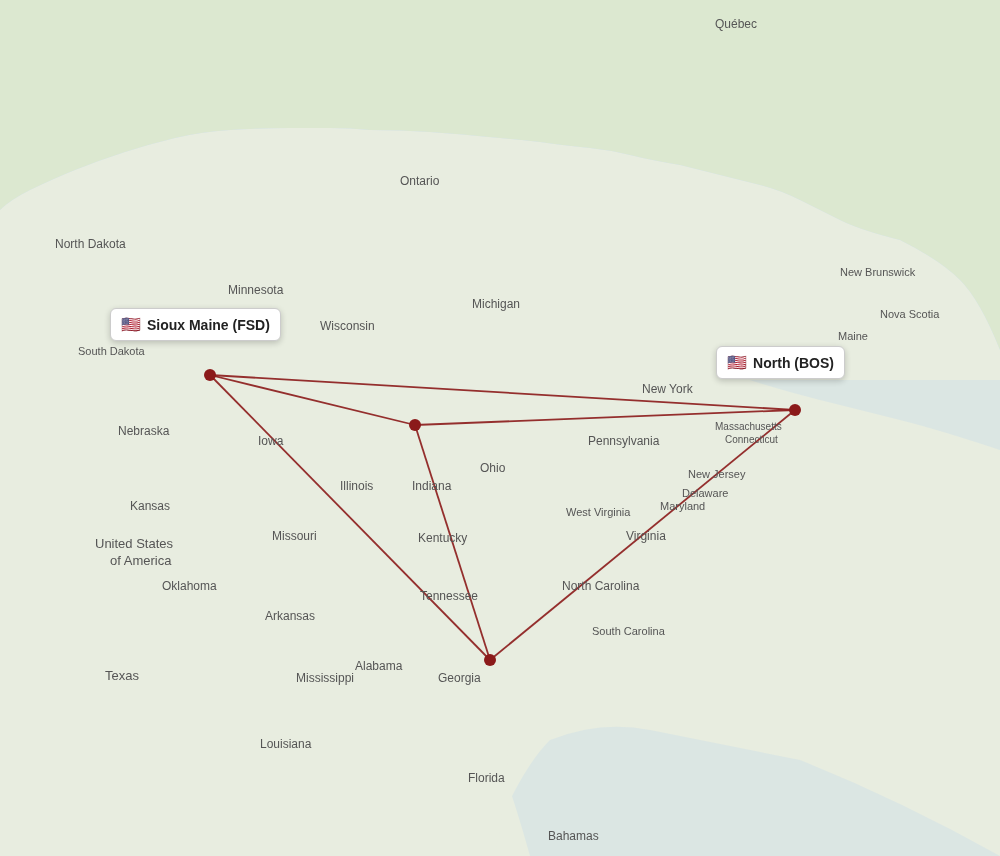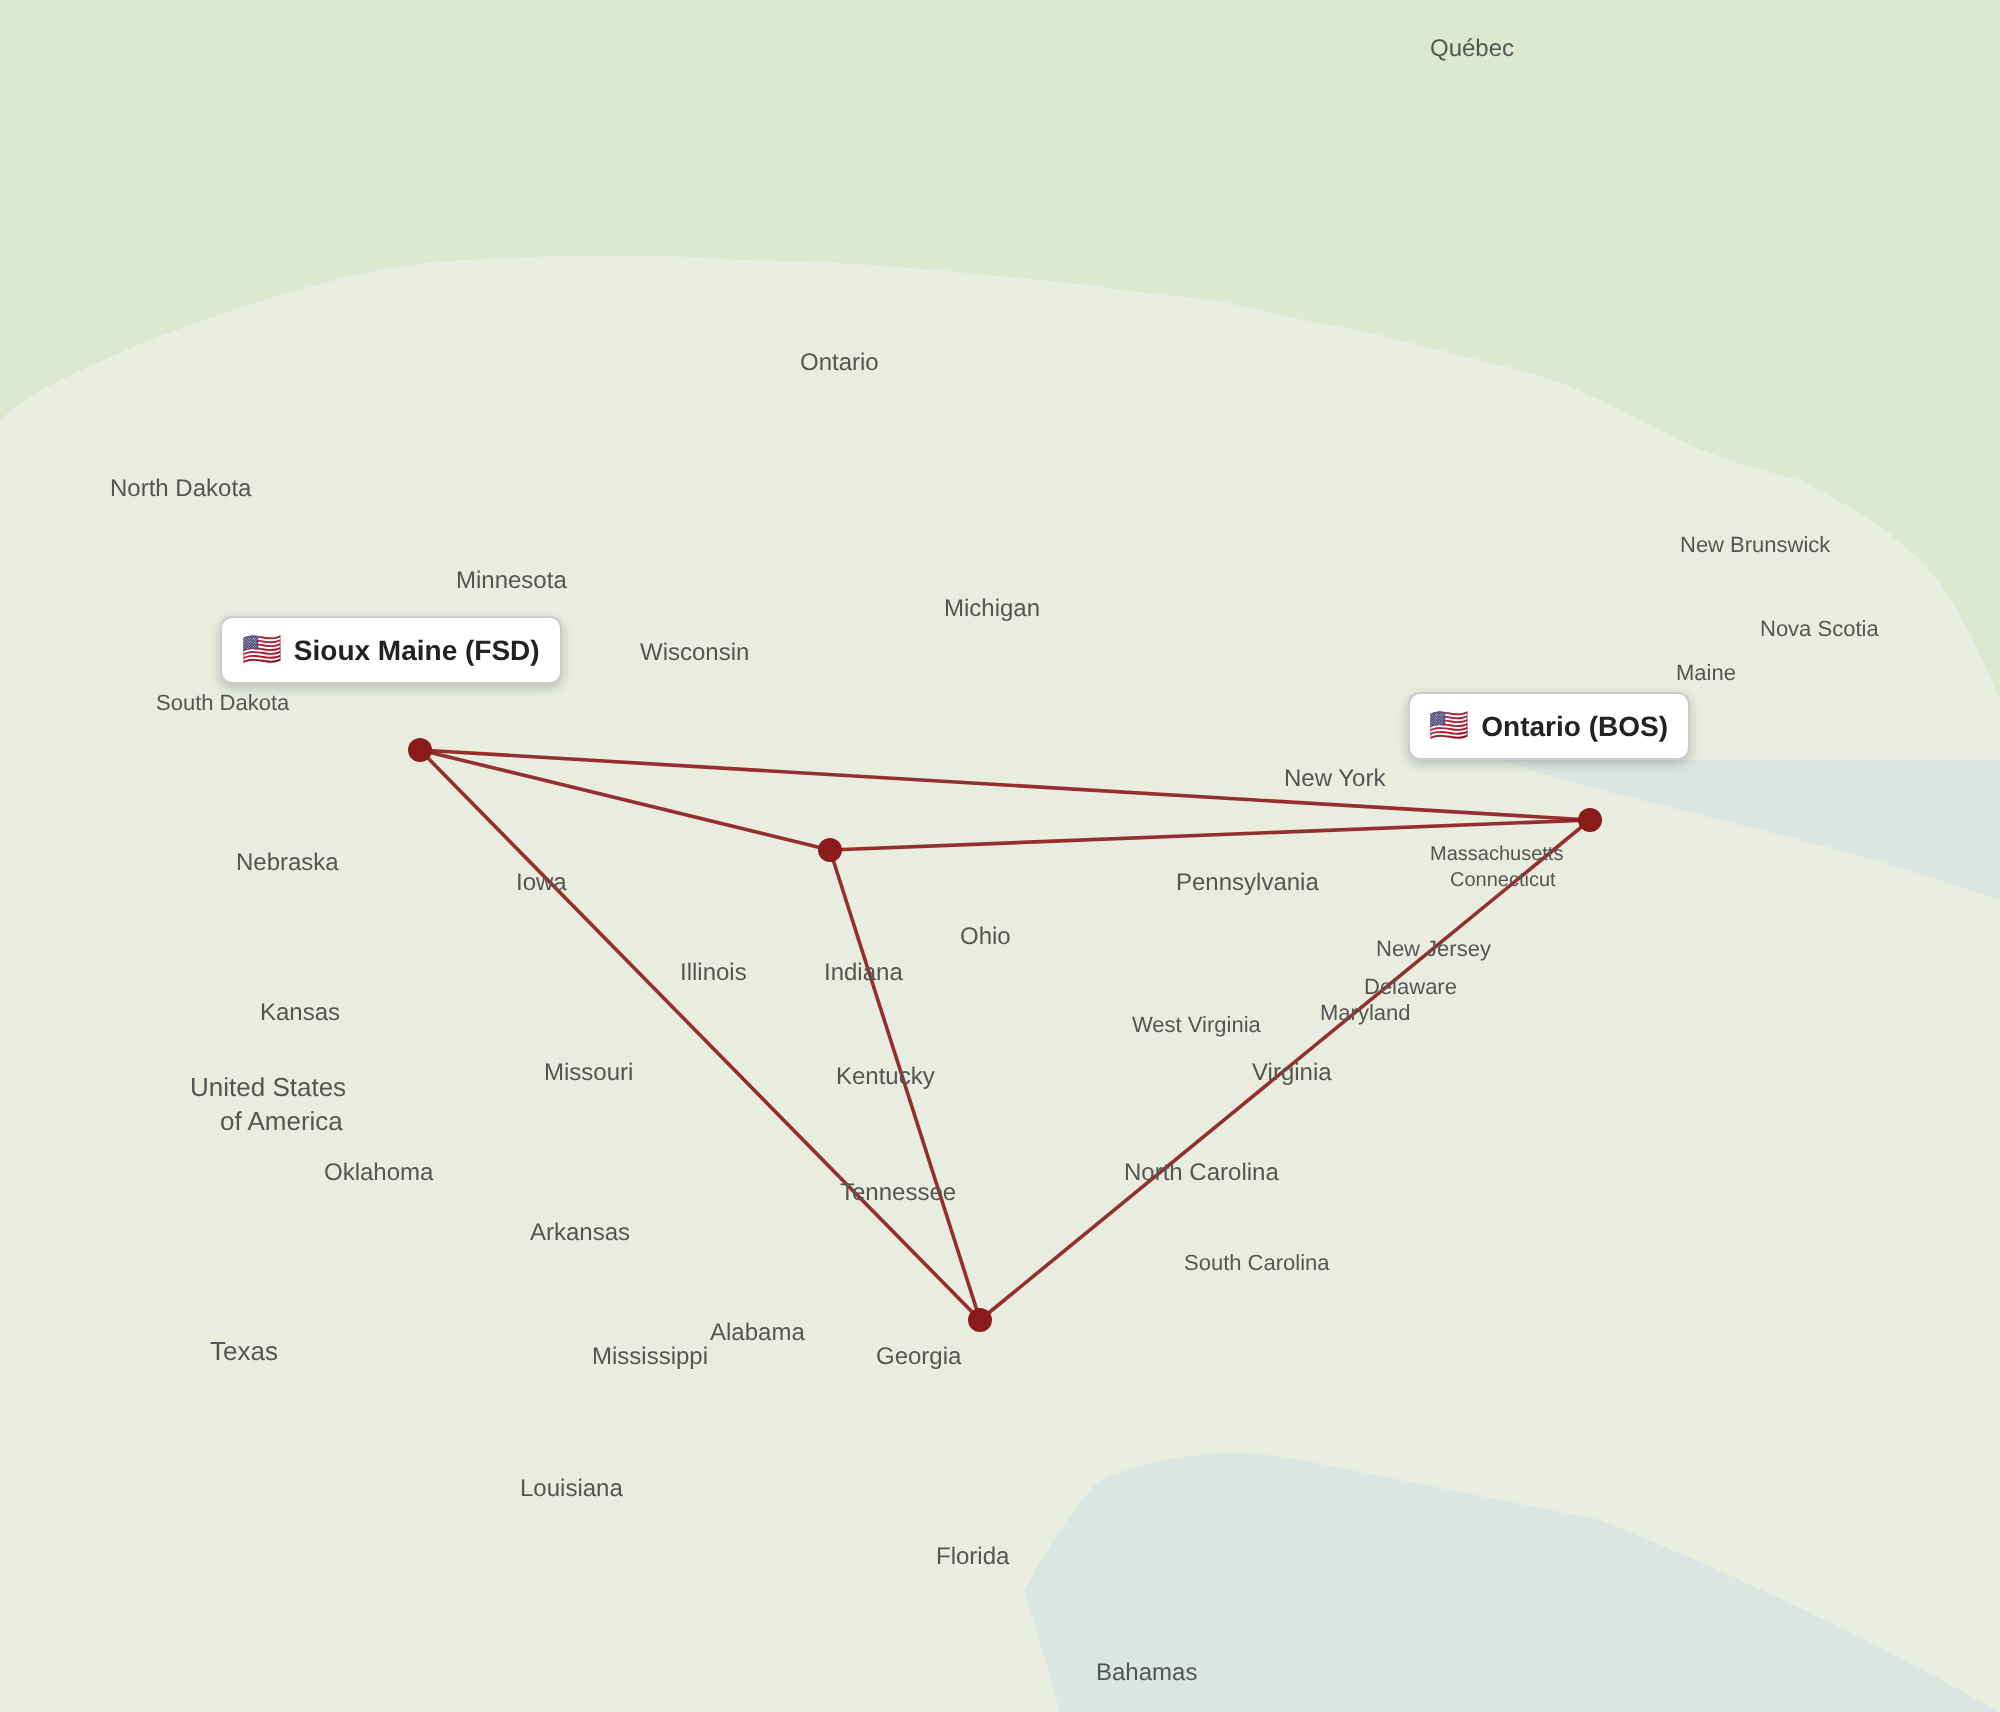--- a/index.html
+++ b/index.html
@@ -159,15 +159,15 @@
     <text x="110" y="565" font-family="Arial" font-size="13" fill="#555">of America</text>
   </svg>
 
   <div id="label-fsd" class="airport-label">
     <span class="flag">🇺🇸</span>
     <span>Sioux Maine (FSD)</span>
   </div>
 
   <div id="label-bos" class="airport-label">
     <span class="flag">🇺🇸</span>
-    <span>Ontario (BOS)</span>
+    <span>North (BOS)</span>
   </div>
 </div>
 
 </body></html>

